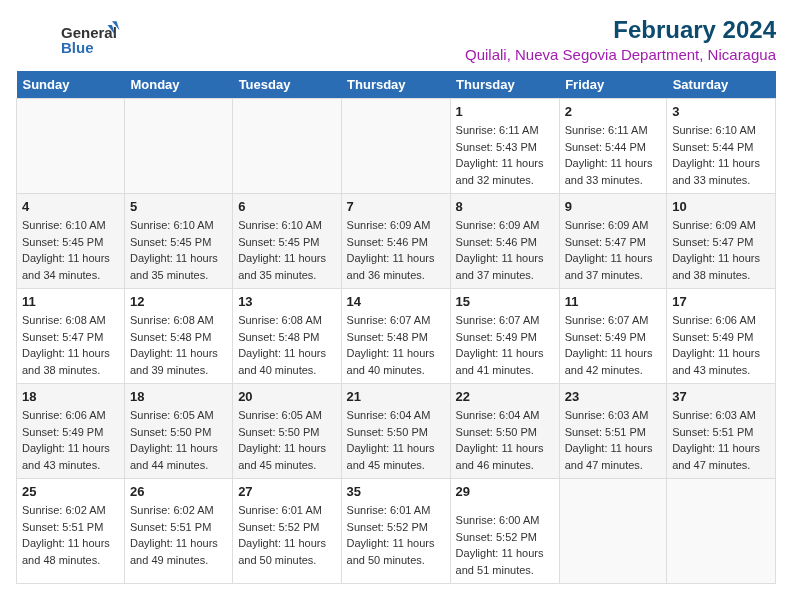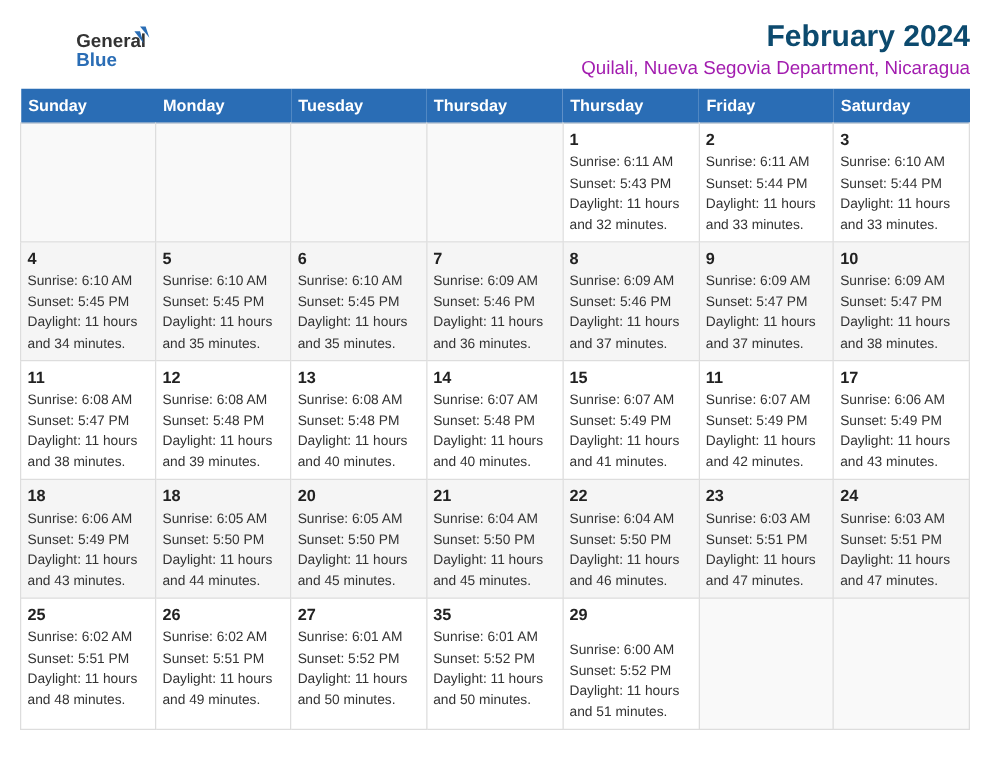--- a/index.html
+++ b/index.html
@@ -283,21 +283,21 @@
 and 46 minutes.</div>
         </td>
         <td>
           <span class="day-num">23</span>
           <div class="day-info" style="white-space: pre-line;">Sunrise: 6:03 AM
 Sunset: 5:51 PM
 Daylight: 11 hours
 and 47 minutes.</div>
         </td>
         <td>
-          <span class="day-num">24</span>
+          <span class="day-num">37</span>
           <div class="day-info" style="white-space: pre-line;">Sunrise: 6:03 AM
 Sunset: 5:51 PM
 Daylight: 11 hours
 and 47 minutes.</div>
         </td>
       </tr>
       <tr>
         <td>
           <span class="day-num">25</span>
           <div class="day-info" style="white-space: pre-line;">Sunrise: 6:02 AM

